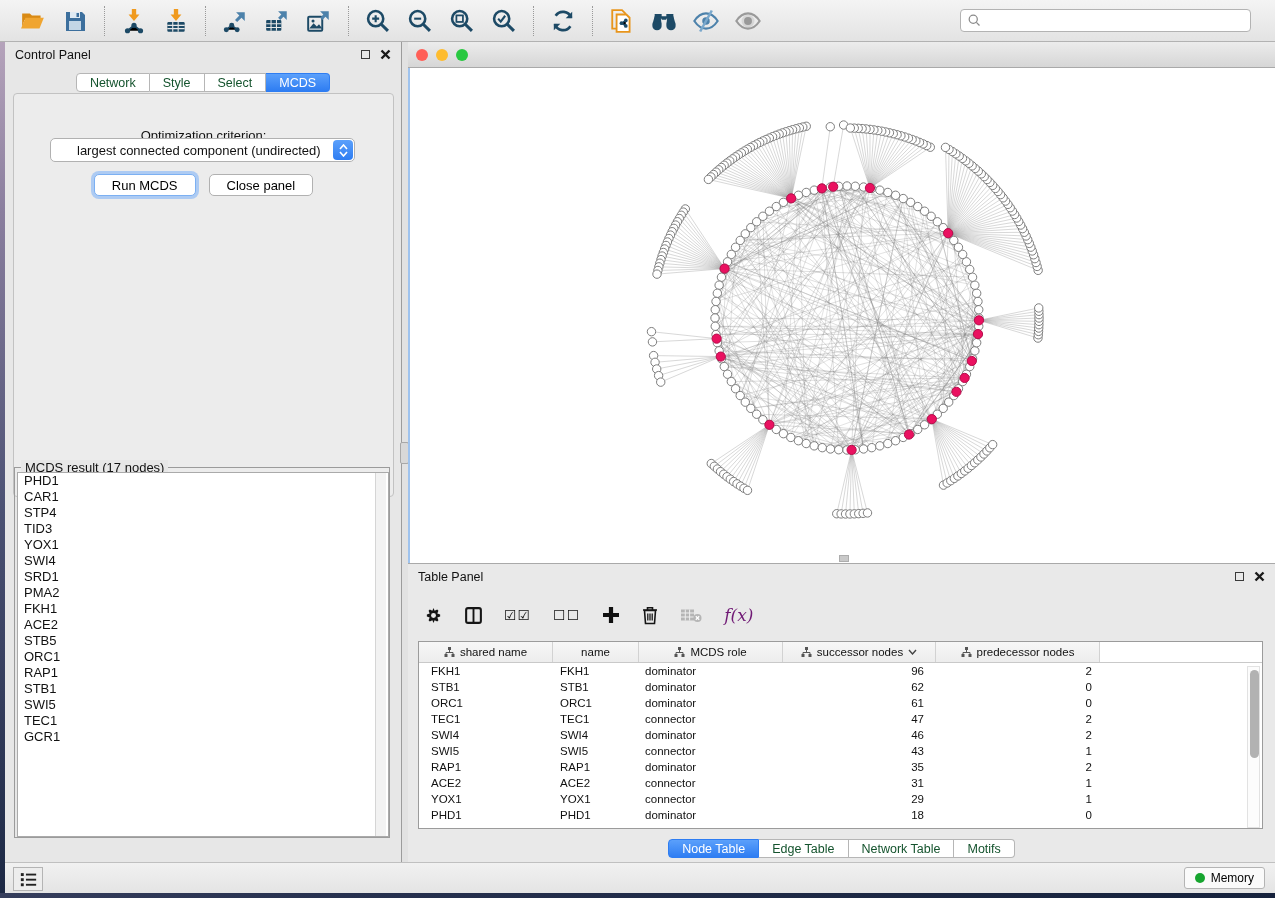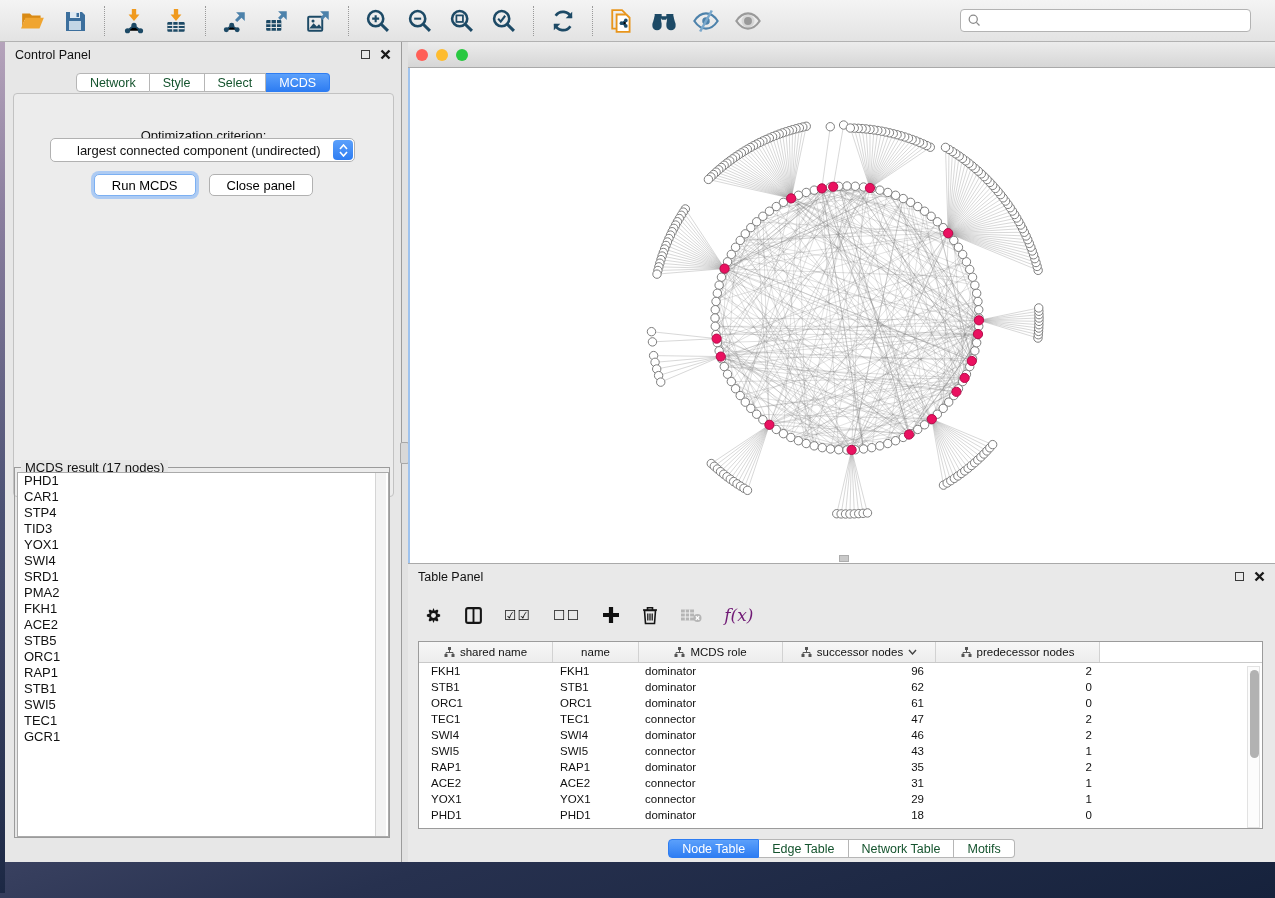--- a/index.html
+++ b/index.html
@@ -1281,14 +1281,32 @@
         </div>
       </div>
       <div class="bt-tabs" id="bt-tabs">
           <button class="tab active">Node Table</button>
           <button class="tab">Edge Table</button>
           <button class="tab">Network Table</button>
           <button class="tab">Motifs</button>
         </div>
     </div>
 
+    <div class="status-bar">
+      <button class="list-btn">
+        <svg width="17" height="15" viewBox="0 0 20 17">
+          <g fill="#222">
+              <rect x="1" y="1" width="3.4" height="3.4"></rect>
+              <rect x="1" y="7" width="3.4" height="3.4"></rect>
+              <rect x="1" y="13" width="3.4" height="3.4"></rect>
+          <rect x="7" y="1.6" width="12" height="2.2"></rect>
+              <rect x="7" y="7.6" width="12" height="2.2"></rect>
+              <rect x="7" y="13.6" width="12" height="2.2"></rect>
+            </g>
+        </svg>
+      </button>
+      <button class="mem-btn">
+        <span class="mem-dot"></span>
+        <span>Memory</span>
+      </button>
+    </div>
   </div>
 </div>
 
 </body></html>

